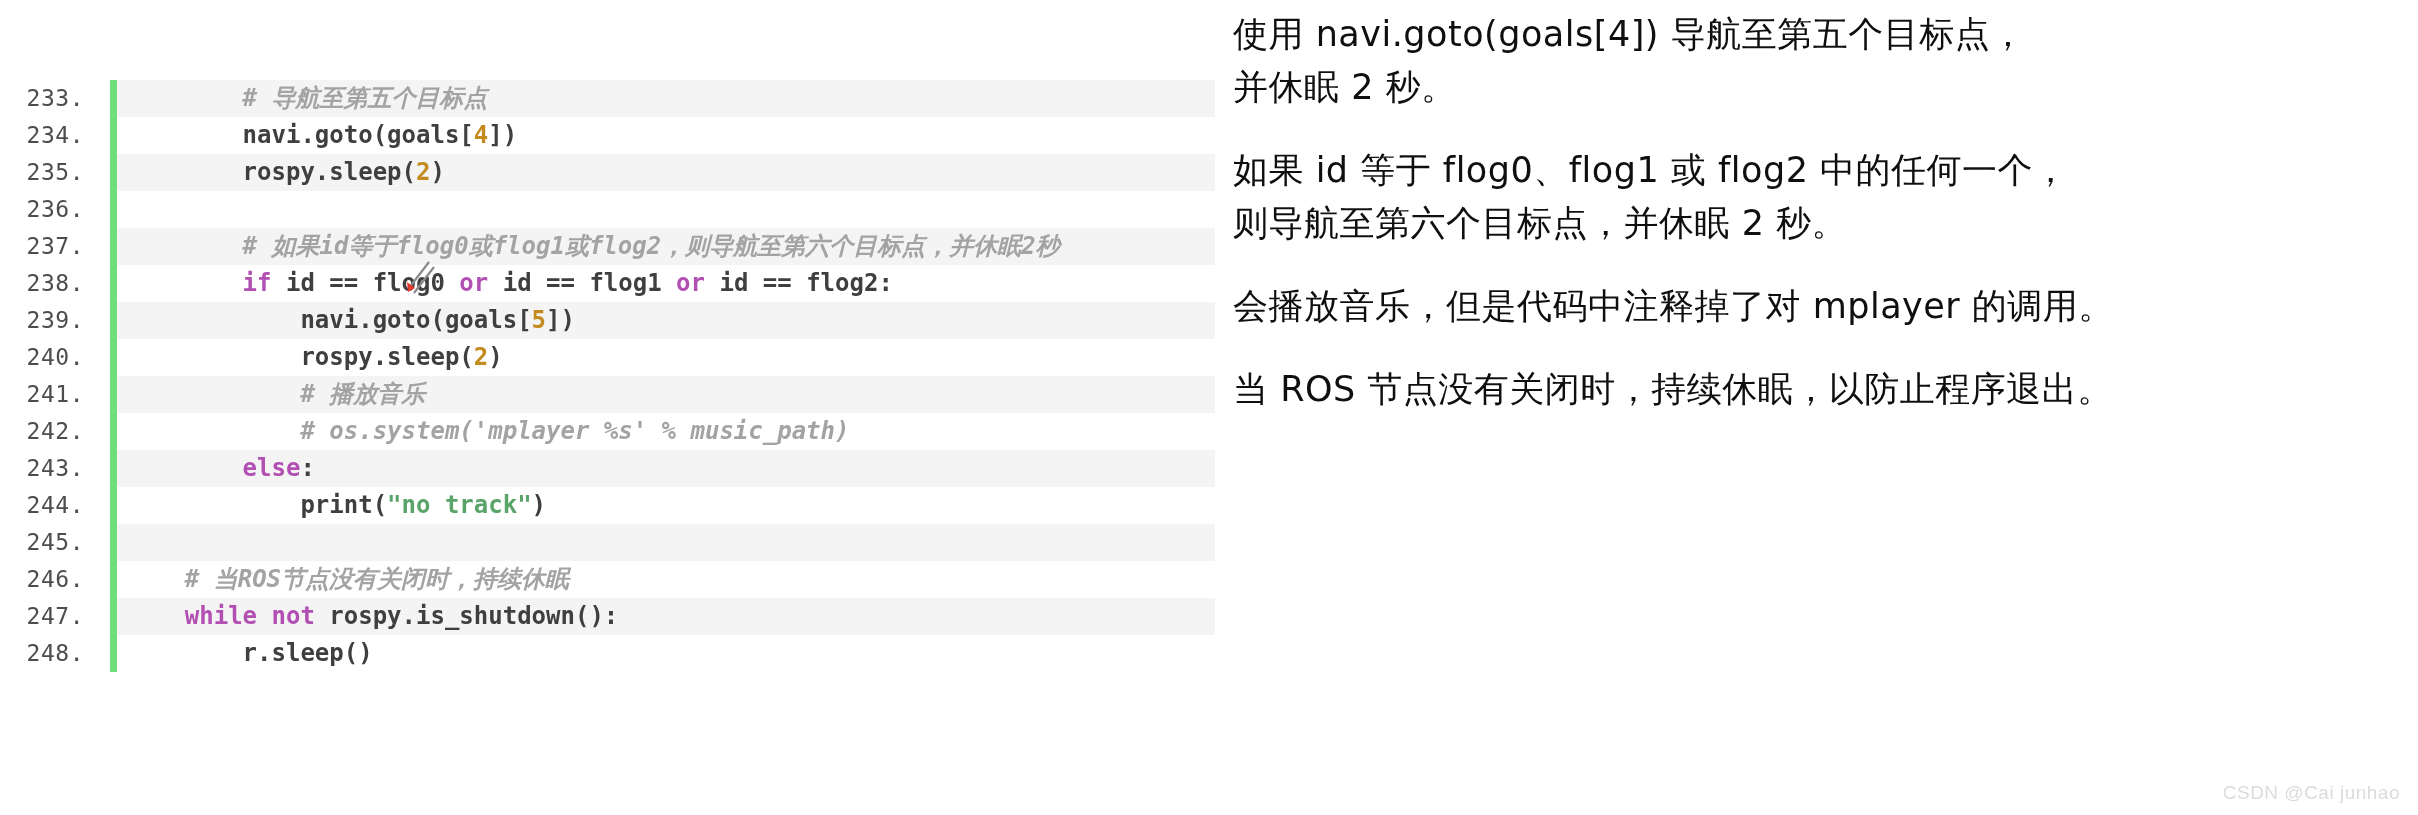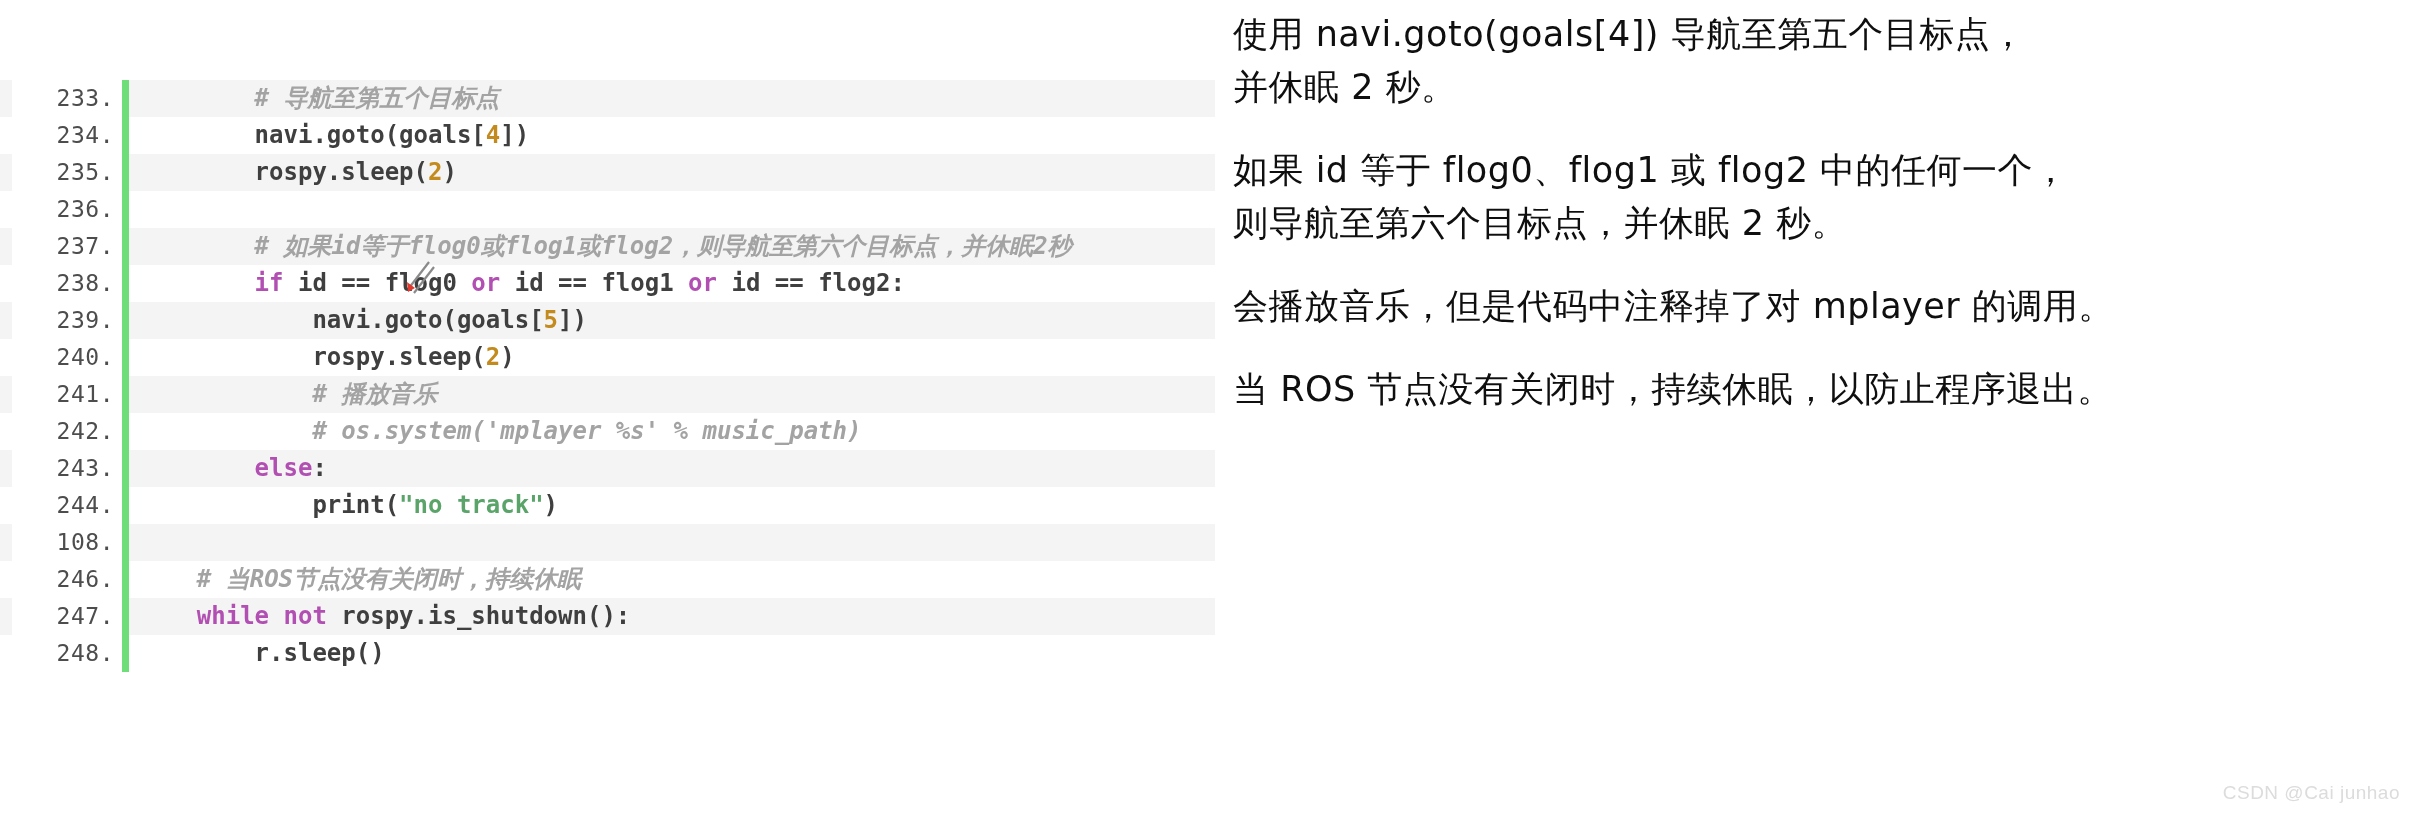--- a/index.html
+++ b/index.html
@@ -48,30 +48,29 @@
     background: #ffffff;
   }
   .code-line.alt {
     background: #f4f4f4;
   }
 
   .ln {
     flex: 0 0 110px;
     width: 110px;
     text-align: right;
-    padding-right: 8px;
+    padding-right: 26px;
     box-sizing: border-box;
     color: #4d4d4d;
     font-family: "DejaVu Sans Mono", "Liberation Mono", monospace;
     font-size: 23px;
     line-height: 37px;
     letter-spacing: 0.5px;
     background: #ffffff;
     user-select: none;
-    margin-left: 12px;
   }
 
   .gutter-bar {
     flex: 0 0 7px;
     width: 7px;
     background: #6ede7a;
   }
 
   .code-text {
     flex: 1 1 auto;
@@ -197,21 +196,21 @@
           <div class="ln">243.</div>
           <div class="gutter-bar"></div>
           <div class="code-text"><span class="tok-plain">        </span><span class="tok-kw">else</span><span class="tok-plain">:</span></div>
         </div>
         <div class="code-line">
           <div class="ln">244.</div>
           <div class="gutter-bar"></div>
           <div class="code-text"><span class="tok-plain">            print(</span><span class="tok-str">"no track"</span><span class="tok-plain">)</span></div>
         </div>
         <div class="code-line alt">
-          <div class="ln">108.</div>
+          <div class="ln">245.</div>
           <div class="gutter-bar"></div>
           <div class="code-text">&nbsp;</div>
         </div>
         <div class="code-line">
           <div class="ln">246.</div>
           <div class="gutter-bar"></div>
           <div class="code-text"><span class="tok-plain">    </span><span class="tok-comment"># 当ROS节点没有关闭时，持续休眠</span></div>
         </div>
         <div class="code-line alt">
           <div class="ln">247.</div>

